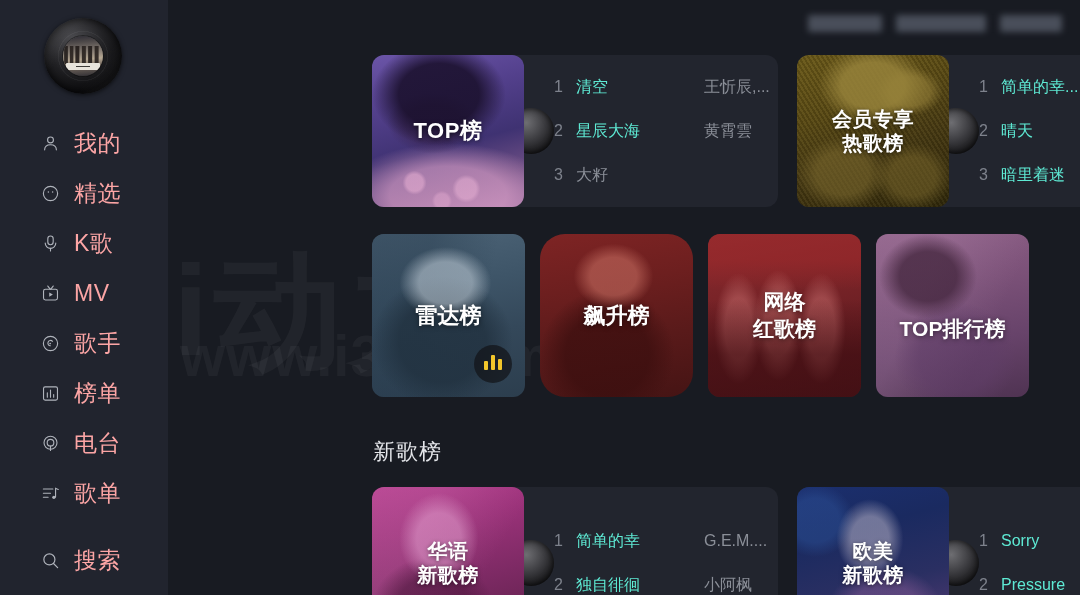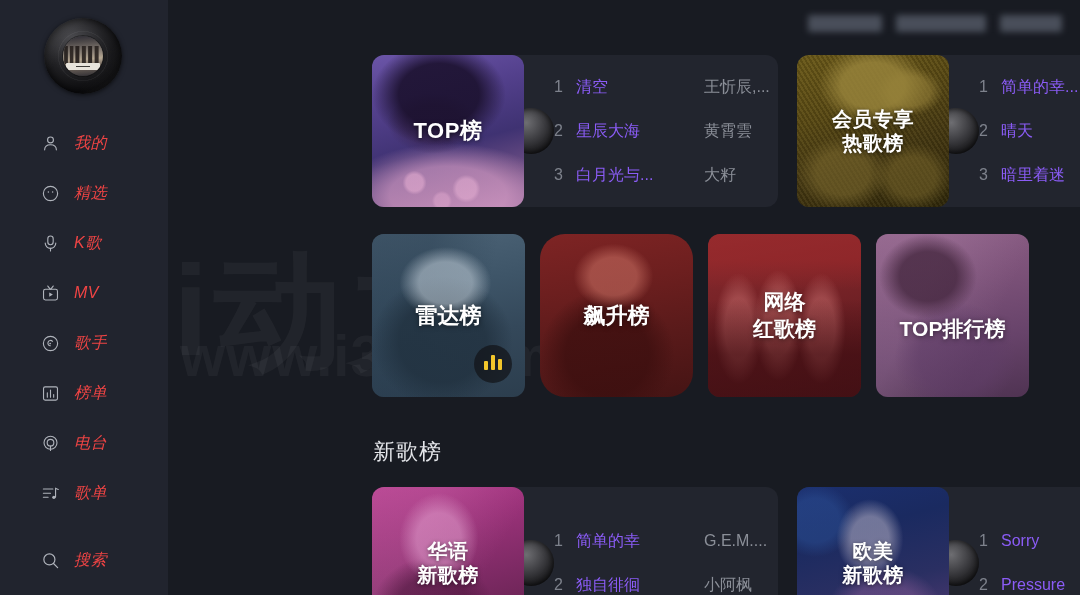--- a/index.html
+++ b/index.html
@@ -65,21 +65,21 @@
     display:flex; align-items:center; height:50px;
     padding-left:41px; cursor:pointer;
   }
   .nav-ic{
     width:19px; height:19px; flex:0 0 19px;
     display:flex; align-items:center; justify-content:center;
     margin-right:14px;
   }
   .nav-ic svg{ display:block; }
   .nav-label{
-    font-size:16px; color:#ef4444; letter-spacing:.5px; line-height:1;font-style:italic;
+    font-size:23px; color:#fca5a5; letter-spacing:.5px; line-height:1;
   }
   .nav-search{
     position:absolute; left:0; bottom:13px; width:168px;
     display:flex; align-items:center; height:44px; padding-left:41px; cursor:pointer;
   }
 
   
   .main{
     flex:1 1 auto; height:595px; position:relative;
     background:#181b22; overflow:hidden;
@@ -146,21 +146,21 @@
     flex:1 1 auto; padding:0 20px 0 30px;
     display:flex; flex-direction:column; justify-content:center; height:152px;
   }
   .lc-item{
     display:flex; align-items:center; height:44px;
   }
   .lc-idx{
     width:22px; flex:0 0 22px; font-size:16px; color:#7e828c;
   }
   .lc-song{
-    flex:0 0 128px; font-size:16px; color:#8b5cf6;
+    flex:0 0 128px; font-size:16px; color:#5eead4;
     white-space:nowrap; overflow:hidden;
   }
   .lc-artist{
     flex:1 1 auto; font-size:16px; color:#8b8f98;
     white-space:nowrap; overflow:hidden;
   }
 
   
   .tilerow{
     position:absolute; left:204px; top:234px;
@@ -351,21 +351,20 @@
               <span class="lc-song">清空</span>
               <span class="lc-artist">王忻辰,...</span>
             </div>
             <div class="lc-item">
               <span class="lc-idx">2</span>
               <span class="lc-song">星辰大海</span>
               <span class="lc-artist">黄霄雲</span>
             </div>
             <div class="lc-item">
               <span class="lc-idx">3</span>
-              <span class="lc-song">白月光与...</span>
               <span class="lc-artist">大籽</span>
             </div>
           </div>
         </div>
 
         <div class="listcard">
           <div class="lc-disc"></div>
           <div class="lc-cover" style="background:linear-gradient(160deg,#6b5a19 0%,#5a4a14 34%,#463912 62%,#2f2709 100%);">
             <div class="ph" style="background:
                  radial-gradient(ellipse 36% 26% at 50% 20%, rgba(150,130,58,.85) 0 58%, rgba(0,0,0,0) 100%),

